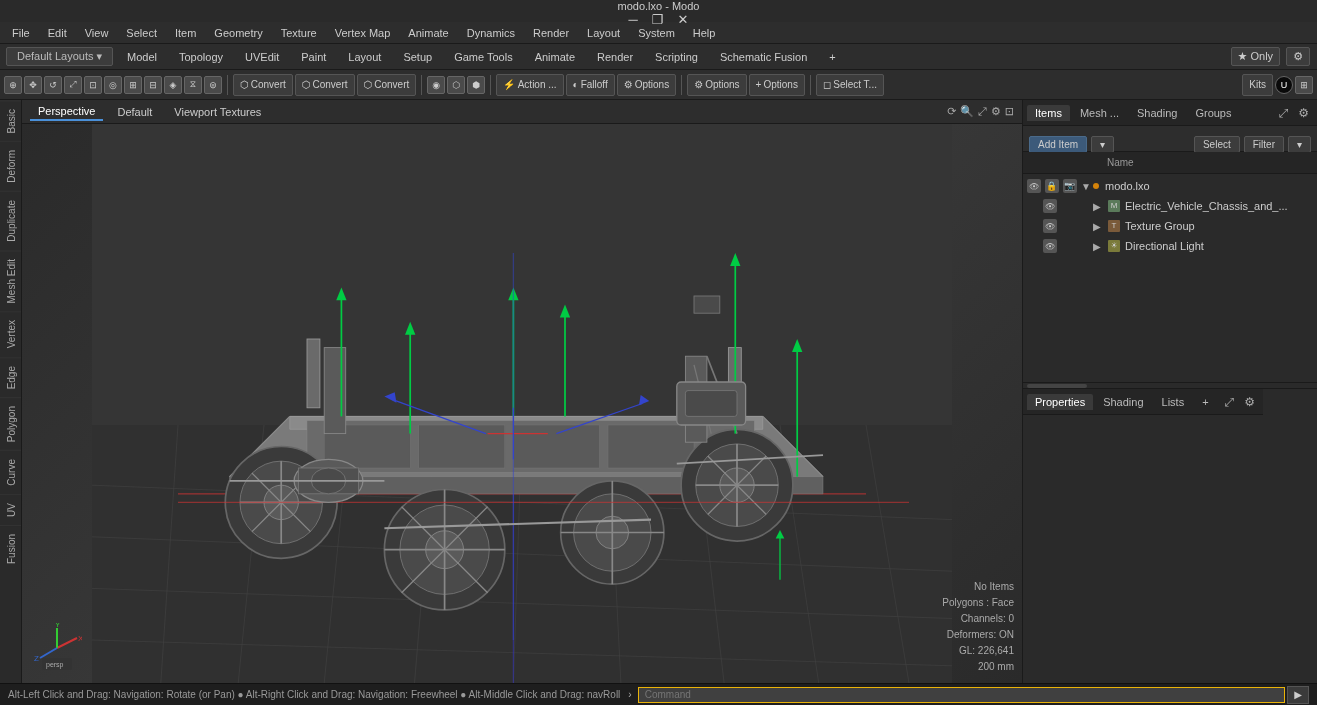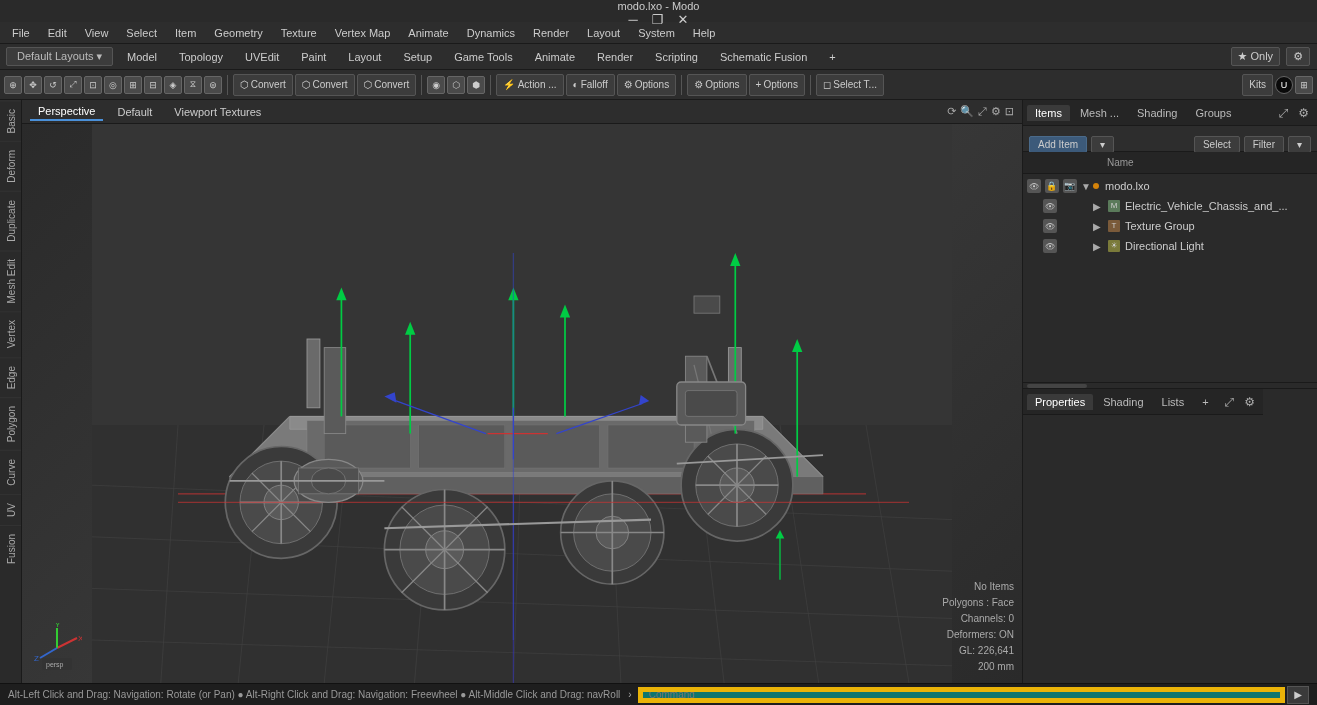--- a/index.html
+++ b/index.html
@@ -80,21 +80,21 @@
     
     
     #props-panel { height: 295px; border-top: 1px solid #1a1a1a; display: flex; flex-direction: row; }
     #props-tabs { background: #252525; height: 26px; display: flex; align-items: center; padding: 0 4px; gap: 2px; border-bottom: 1px solid #1a1a1a; }
     .p-tab { color: #bbb; padding: 2px 8px; font-size: 11px; cursor: pointer; border-radius: 2px 2px 0 0; }
     .p-tab.active { background: #3a3a3a; color: #fff; }
     #props-content { flex: 1; background: #2a2a2a; }
     
     
     #status-bar { background: #1e1e1e; height: 22px; display: flex; align-items: center; padding: 0 8px; border-top: 1px solid #111; font-size: 10px; color: #999; }
-    #status-bar .command-input { flex: 1; background: #0f766e; border: 5px solid #eab308; color: #ccc; padding: 2px 6px; font-size: 10px; height: 16px; margin-left: 6px; text-decoration: underline; }
+    #status-bar .command-input { flex: 1; background: #404040; border: 1px solid #eab308; color: #ccc; padding: 2px 6px; font-size: 10px; height: 16px; margin-left: 6px; }
     
     
     ::-webkit-scrollbar { width: 6px; }
     ::-webkit-scrollbar-track { background: #2a2a2a; }
     ::-webkit-scrollbar-thumb { background: #555; border-radius: 3px; }
 
     .dot { display: inline-block; width: 6px; height: 6px; border-radius: 50%; margin-right: 4px; }
     .dot-orange { background: #d4830a; }
   </style>
 </head>

